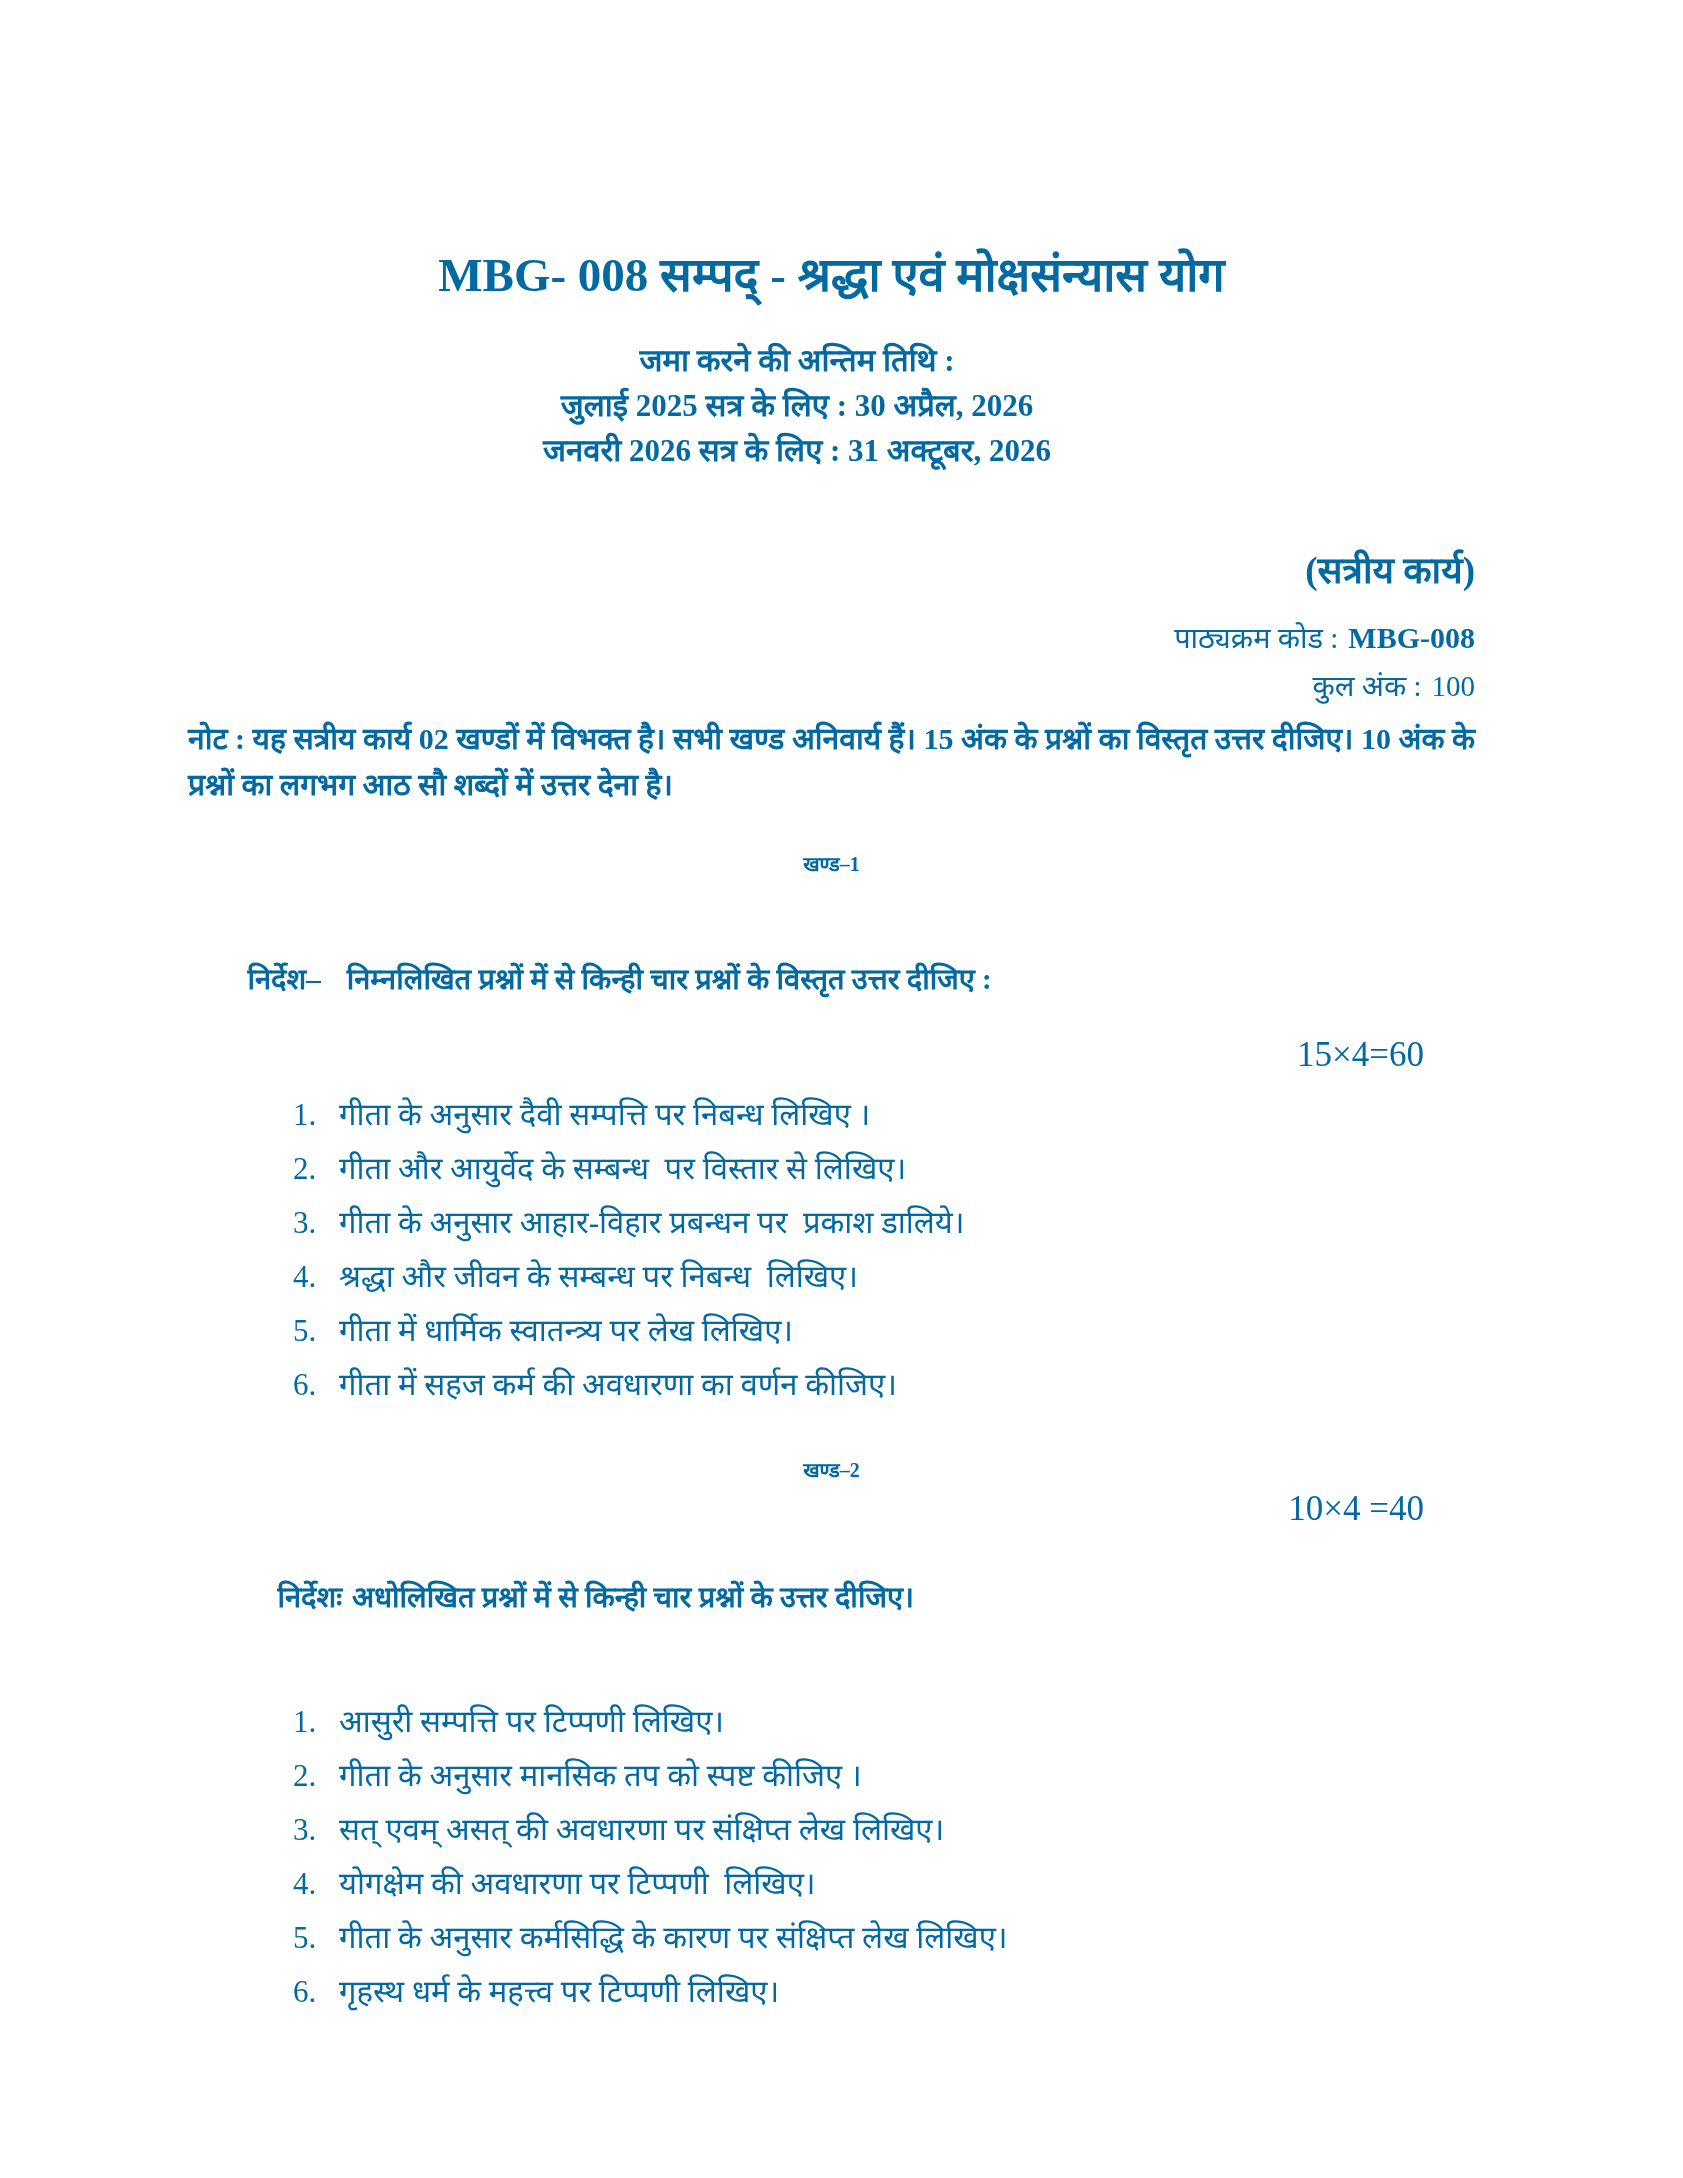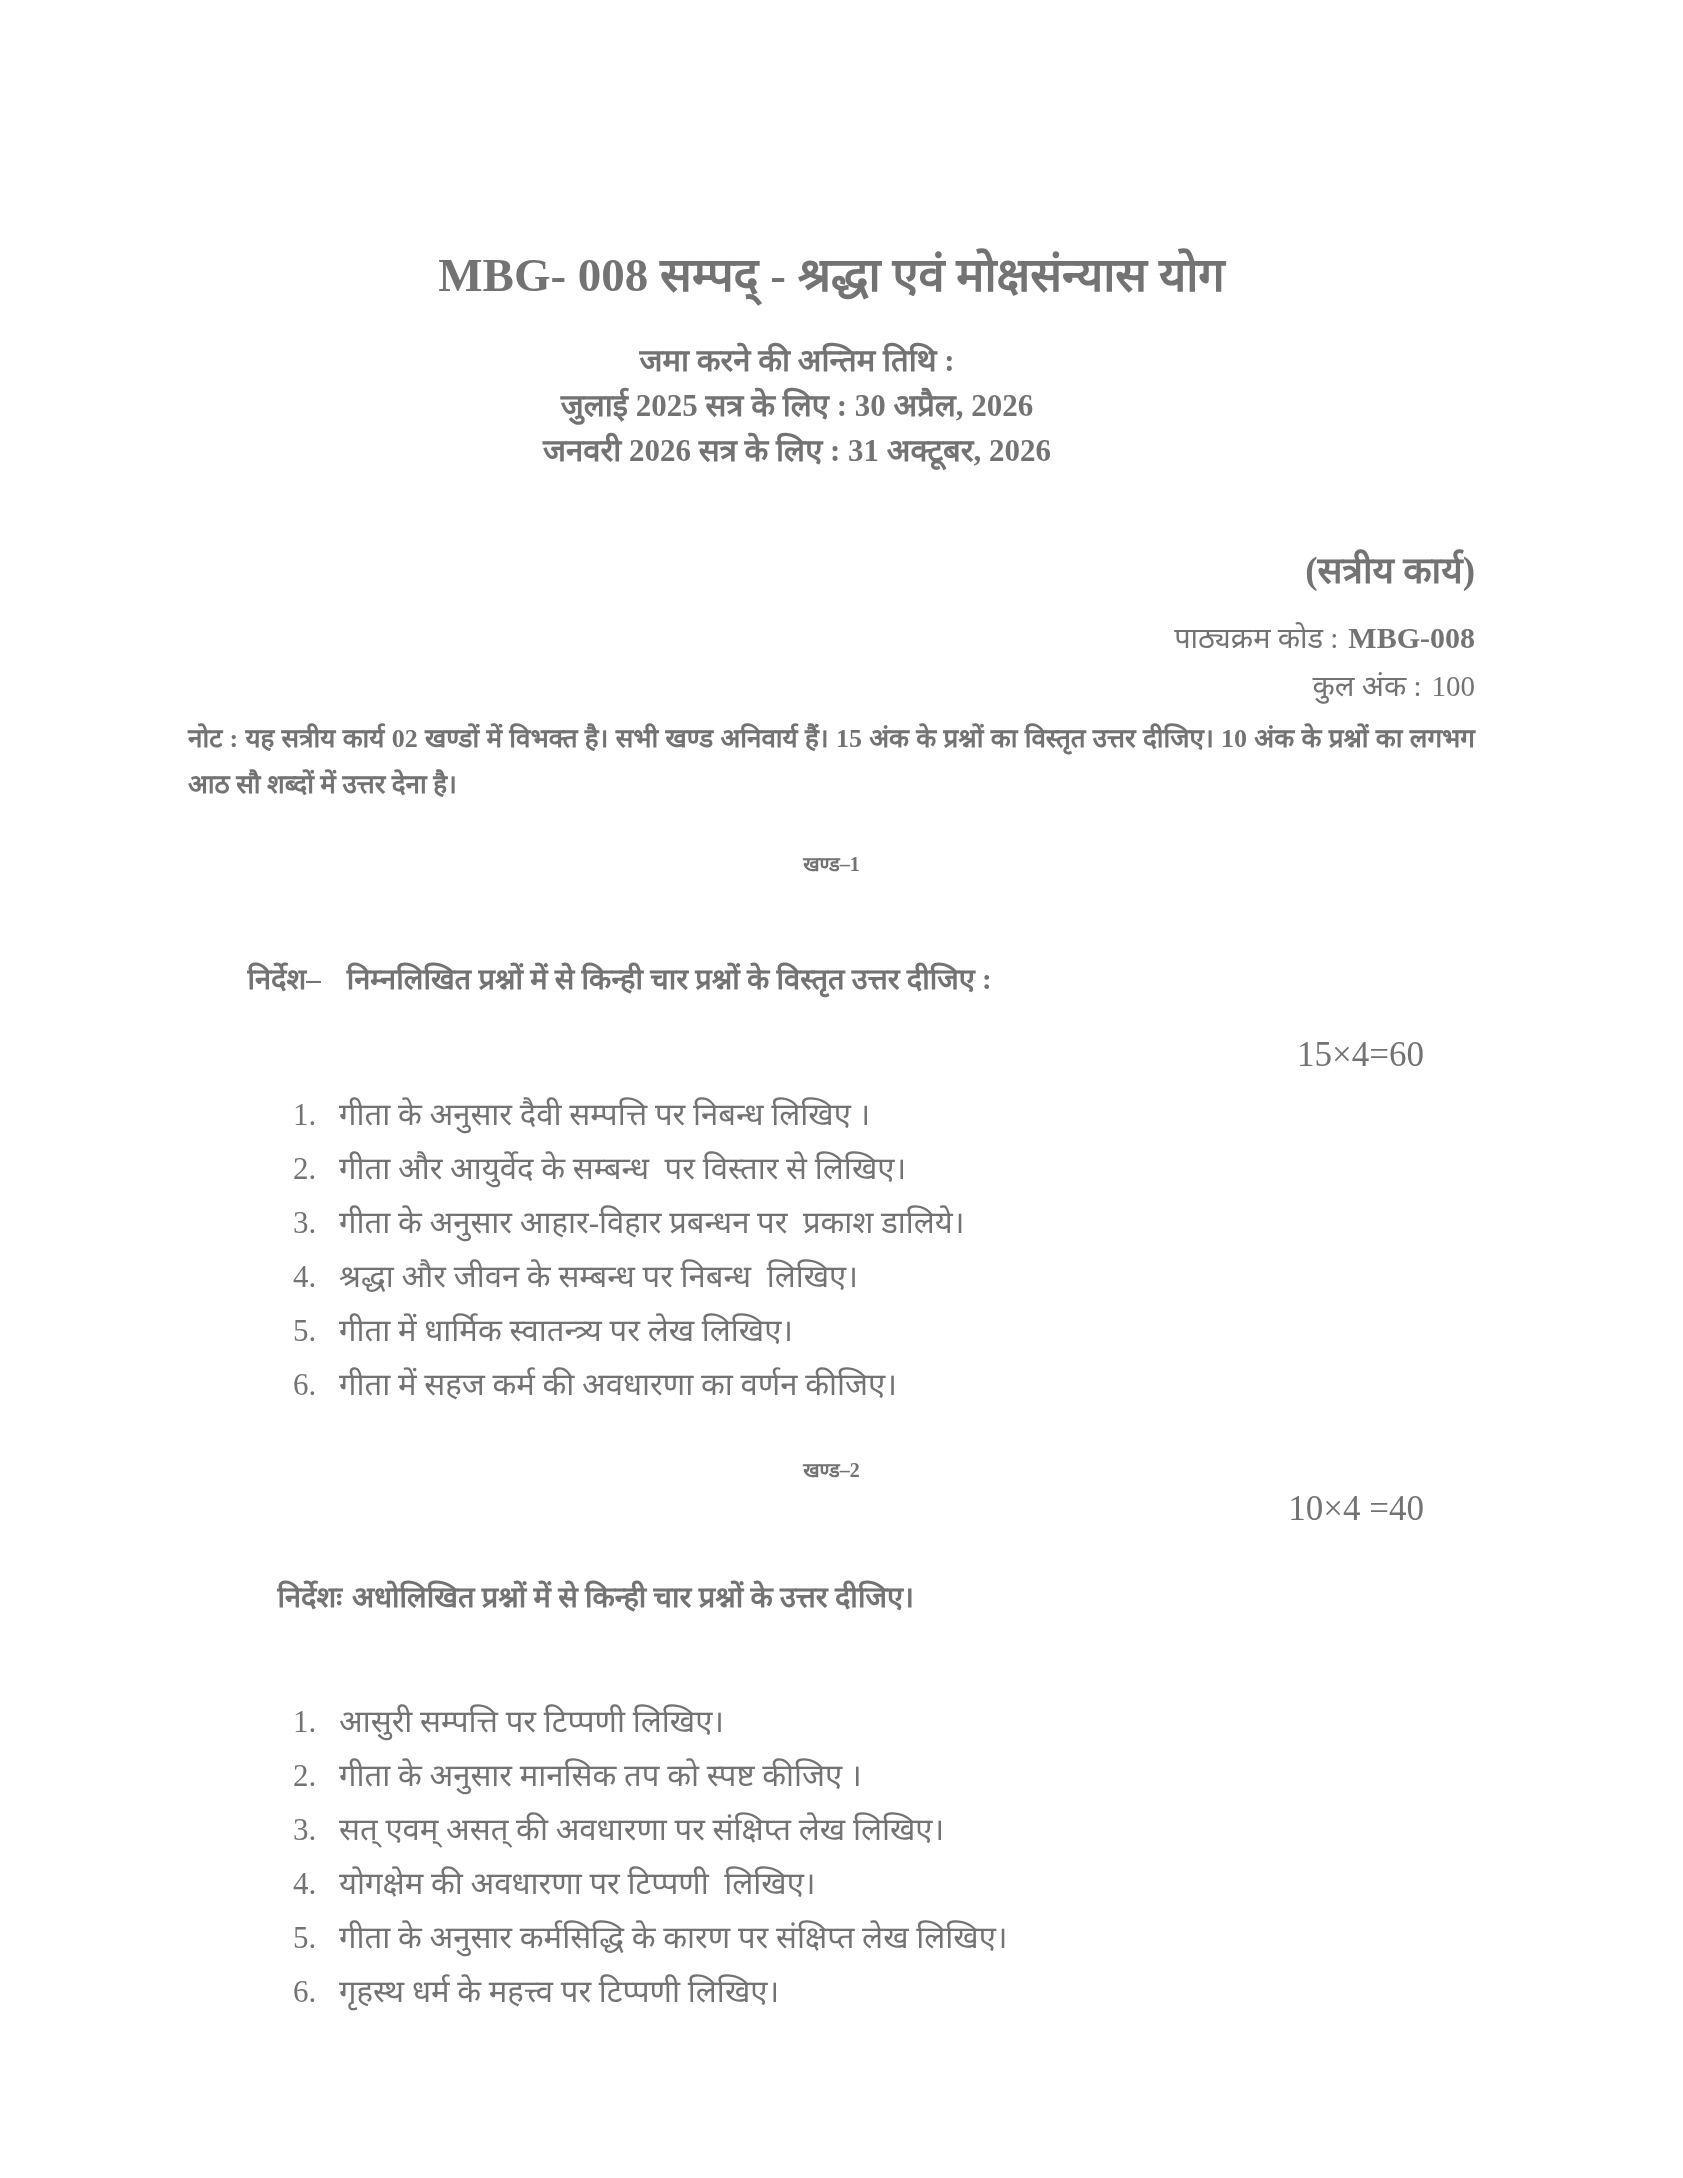--- a/index.html
+++ b/index.html
@@ -5,21 +5,21 @@
   html, body {
     margin: 0;
     padding: 0;
     background: #ffffff;
   }
   .page {
     position: relative;
     width: 1683px;
     height: 2178px;
     background: #ffffff;
-    color: #737373;
+    color: #0369a1;
     font-family: "Liberation Serif", "DejaVu Serif", serif;
     box-sizing: border-box;
     padding: 249px 208px 0 188px;
     overflow: hidden;
   }
 
   .title {
     margin: 0;
     text-align: center;
     font-size: 47px;
@@ -55,21 +55,21 @@
   .meta .code {
     font-weight: 700;
     font-size: 30px;
     margin-left: 10px;
     text-align: center;
   }
   .meta .suffix { margin-left: 10px; }
 
   .note {
     margin: 6px 0 0 0;
-    font-size: 26px;
+    font-size: 30px;
     font-weight: 700;
     line-height: 46px;
     text-align: justify;
     white-space: normal;
   }
 
   .section-heading {
     text-align: center;
     font-size: 20px;
     font-weight: 700;

